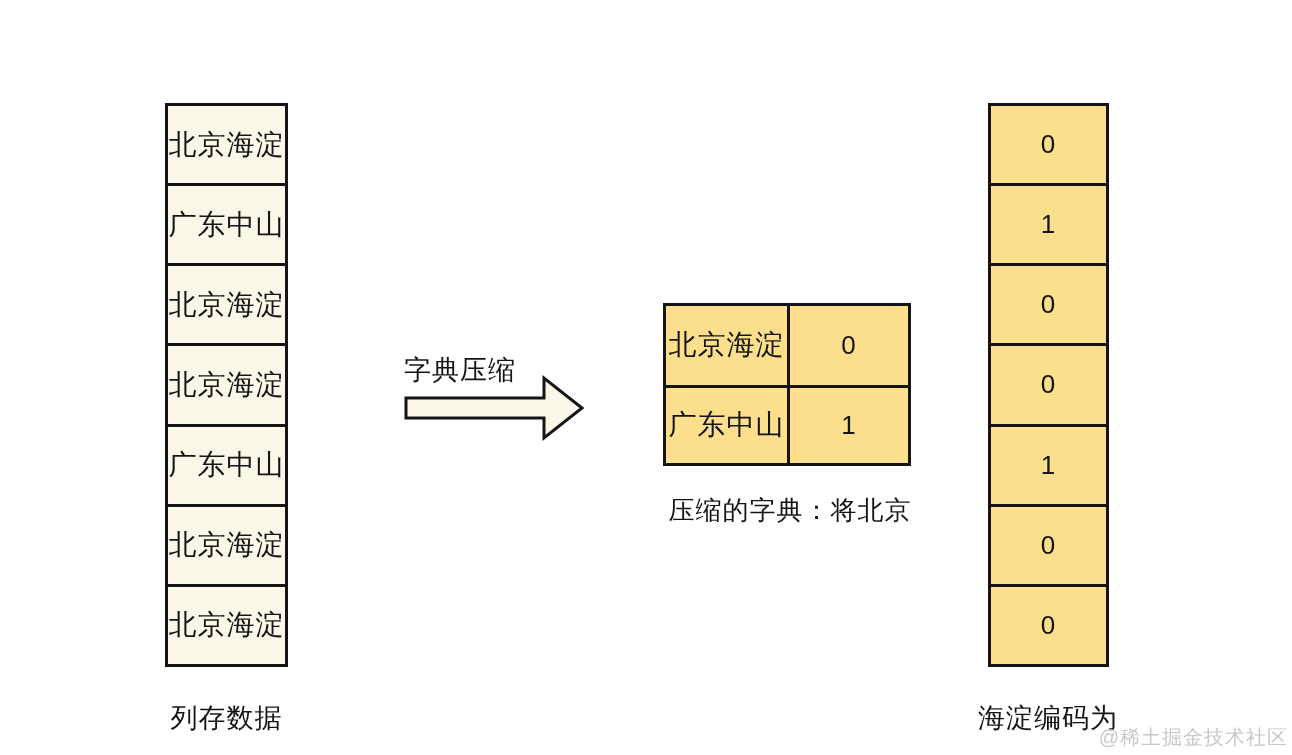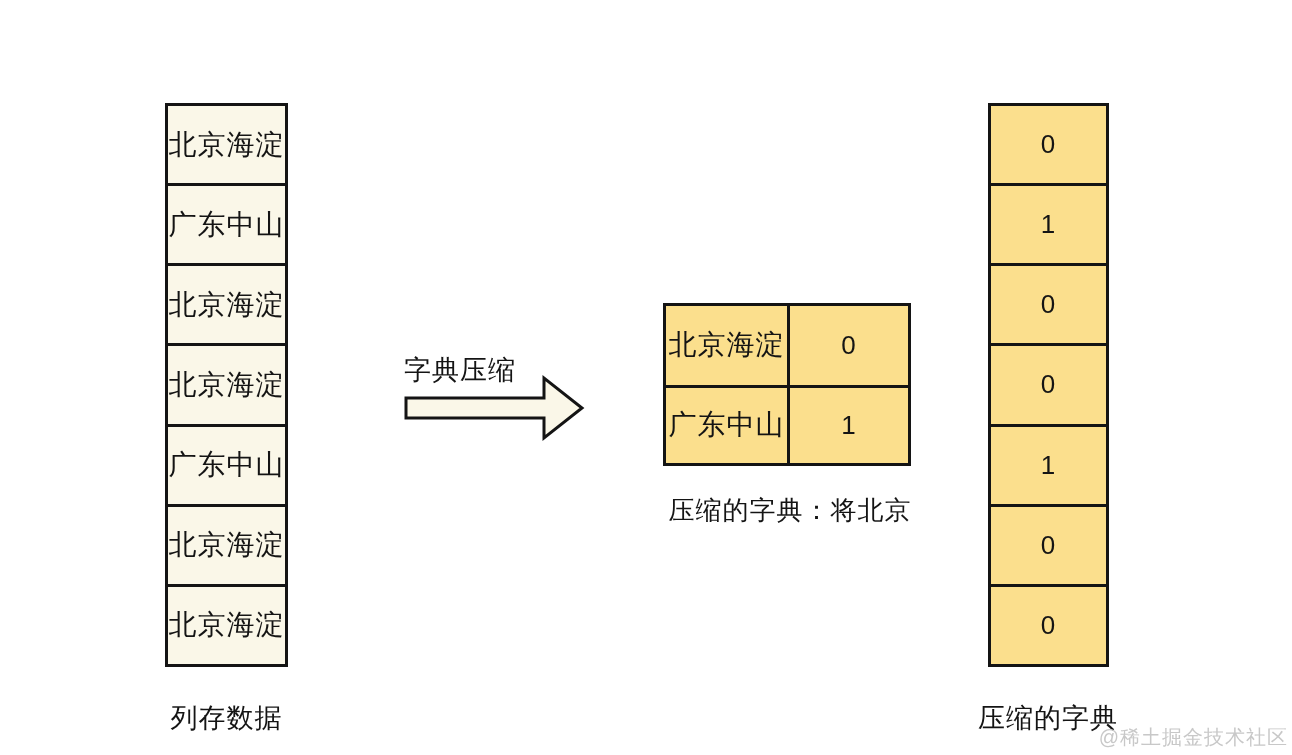--- a/index.html
+++ b/index.html
@@ -125,15 +125,15 @@
 
 <div class="abs stack yellow right-stack">
   <div class="cell">0</div>
   <div class="cell">1</div>
   <div class="cell">0</div>
   <div class="cell">0</div>
   <div class="cell">1</div>
   <div class="cell">0</div>
   <div class="cell">0</div>
 </div>
-<div class="abs col-label right-label">压缩的字典</div>
+<div class="abs col-label right-label">海淀编码为</div>
 
 <div class="abs watermark">@稀土掘金技术社区</div>
 
 </body></html>

